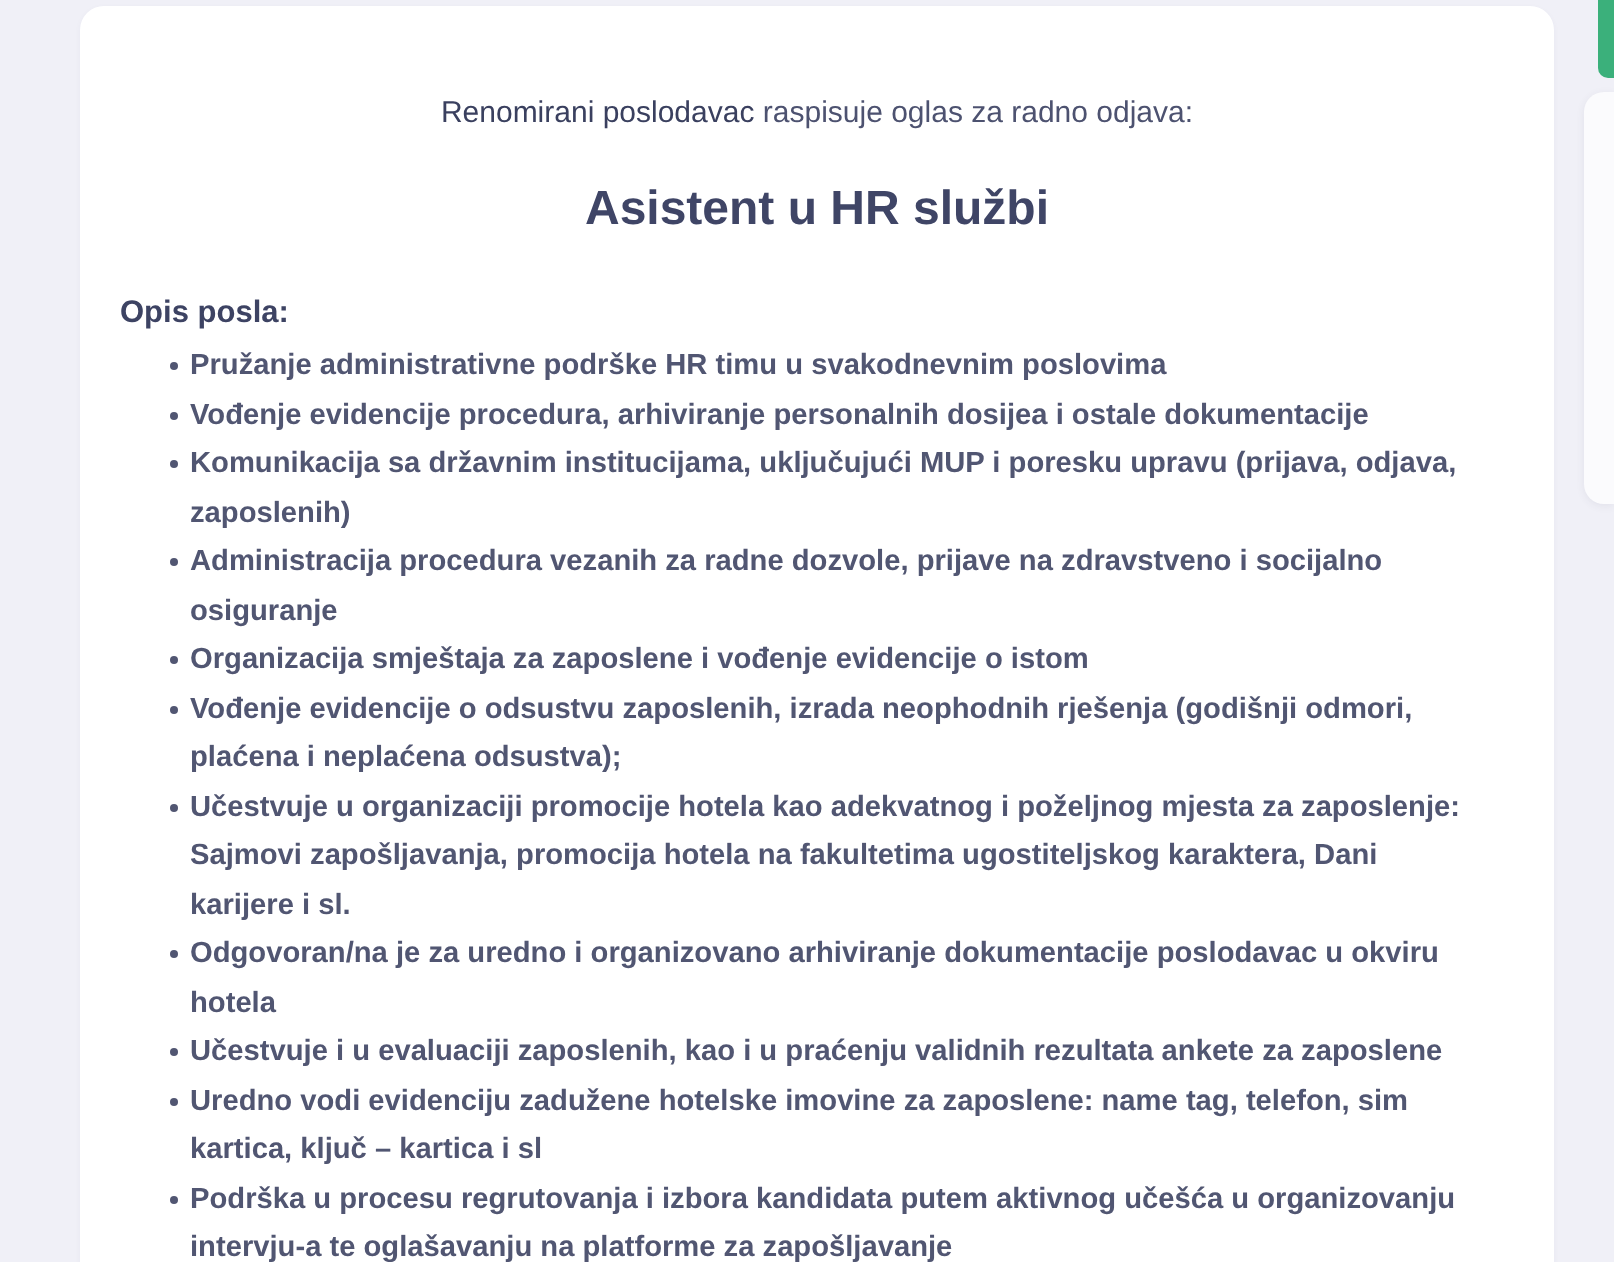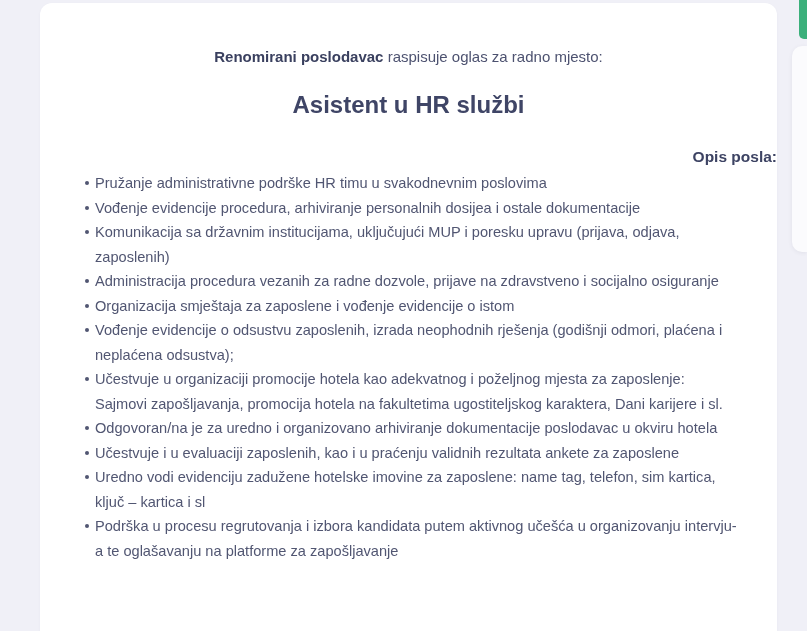--- a/index.html
+++ b/index.html
@@ -25,50 +25,50 @@
     box-shadow: 0 1px 3px rgba(60,60,90,0.04);
   }
   .intro-line {
     margin-top: 45px;
     text-align: center;
     font-size: 15px;
     color: #4d5270;
     line-height: 18px;
   }
   .intro-line .employer {
-    font-weight: bold;
+    font-weight: normal;
     color: #3a405f;
   }
   .job-title {
     margin-top: 27px;
     text-align: center;
     font-size: 24px;
     font-weight: bold;
     color: #3f4566;
     line-height: 24px;
   }
   .desc-heading {
     margin: 30px 0 0 20px;
     font-size: 15.5px;
     font-weight: bold;
     color: #3d4363;
     line-height: 19px;
-    text-align: right;
   }
   ul.desc-list {
     margin: 5px 0 0 0;
     padding: 0 37px 0 55px;
     list-style: none;
   }
   ul.desc-list li {
     position: relative;
     font-size: 14.6px;
     line-height: 24.5px;
     color: #515672;
     max-width: 645px;
+    font-weight: bold;
   }
   ul.desc-list li::before {
     content: "";
     position: absolute;
     left: -10px;
     top: 10px;
     width: 4px;
     height: 4px;
     border-radius: 50%;
     background: #515672;
@@ -90,21 +90,21 @@
     background: #fbfbfd;
     border-radius: 10px 0 0 10px;
     box-shadow: 0 1px 4px rgba(60,60,90,0.08);
   }
 </style>
 </head>
 <body>
 
 <div class="card">
   <div class="intro-line">
-    <span class="employer">Renomirani poslodavac</span><span> raspisuje oglas za radno mjesto:</span>
+    <span class="employer">Renomirani poslodavac</span><span> raspisuje oglas za radno odjava:</span>
   </div>
   <div class="job-title">Asistent u HR službi</div>
   <div class="desc-heading">Opis posla:</div>
   <ul class="desc-list">
 
       <li>Pružanje administrativne podrške HR timu u svakodnevnim poslovima</li>
 
       <li>Vođenje evidencije procedura, arhiviranje personalnih dosijea i ostale dokumentacije</li>
 
 

